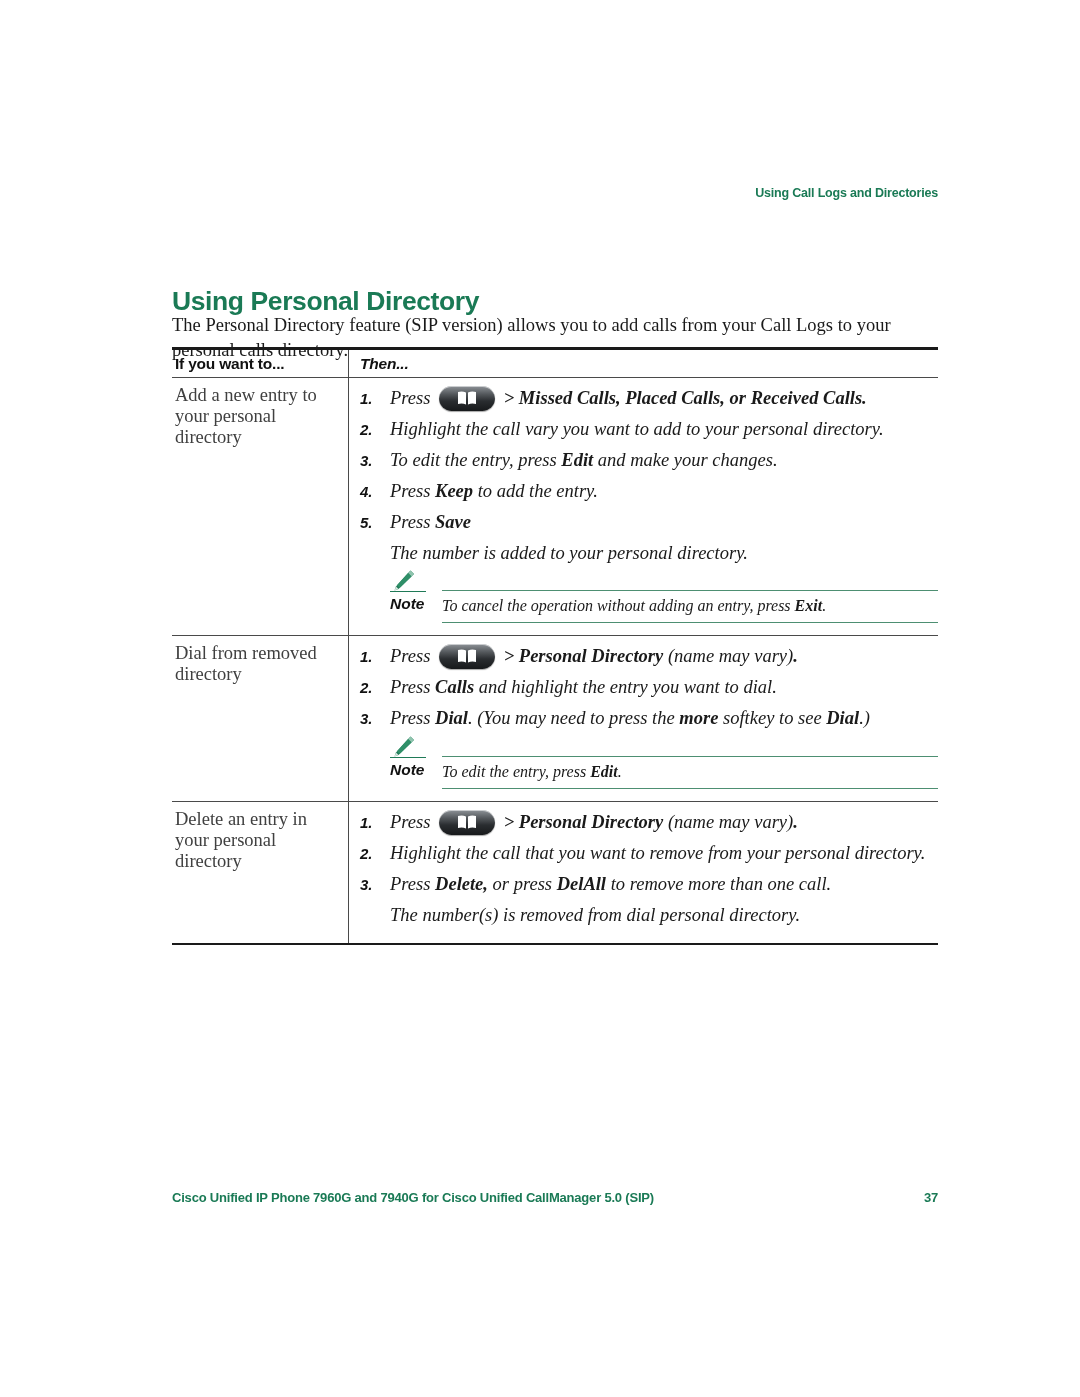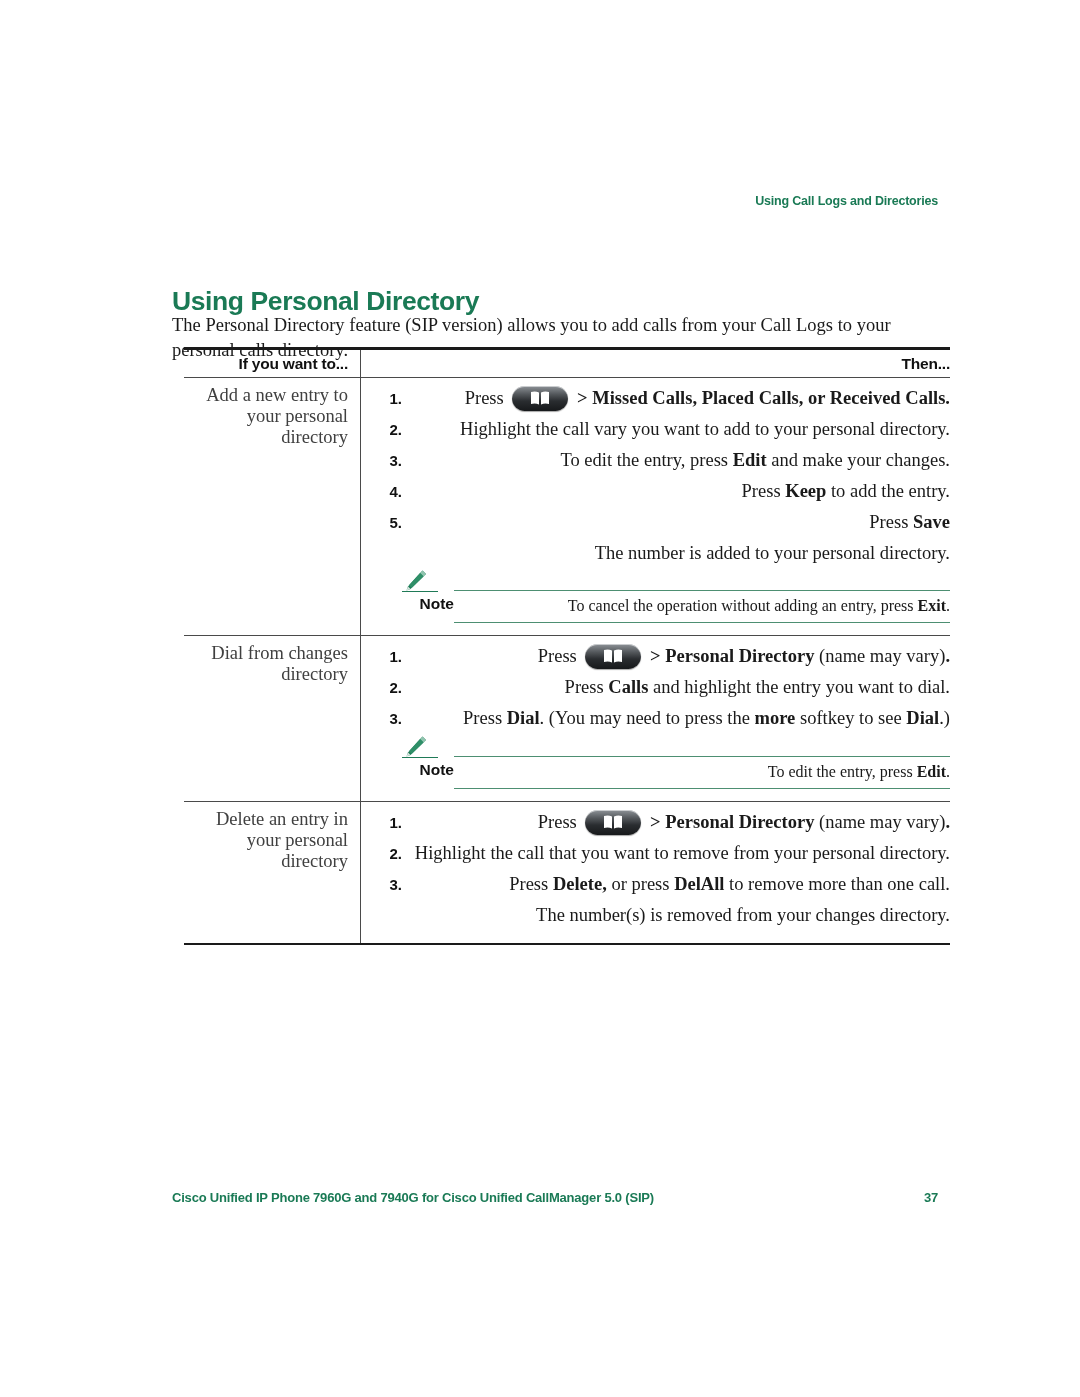--- a/index.html
+++ b/index.html
@@ -21,21 +21,21 @@
     position: absolute;
     left: 0; top: 0;
     width: 1080px;
     height: 1397px;
   }
 
   
   .running-header {
     position: absolute;
     left: 172px;
-    top: 194px;
+    top: 186px;
     width: 766px;
     text-align: right;
     font-family: "Liberation Sans", sans-serif;
     font-weight: bold;
     font-size: 12.5px;
     letter-spacing: -0.2px;
     color: #1a7a55;
   }
 
   
@@ -58,24 +58,23 @@
     top: 294px;
     width: 752px;
     font-size: 18.5px;
     line-height: 25px;
     color: #1a1a1a;
   }
 
   
   .proc-table {
     position: absolute;
-    left: 184px;
+    left: 172px;
     top: 347px;
     width: 766px;
-    text-align: right;
   }
   .rule-thick {
     height: 2.5px;
     background: #1a1a1a;
     width: 100%;
   }
   .rule-thin {
     height: 1px;
     background: #4a4a4a;
     width: 100%;
@@ -97,20 +96,21 @@
   }
   .col-a {
     width: 176px;
     box-sizing: border-box;
     padding: 7px 12px 12px 3px;
   }
   .col-b {
     flex: 1;
     box-sizing: border-box;
     padding: 8px 0 10px 12px;
+    font-style: italic;
   }
 
   .head-row .col-a,
   .head-row .col-b {
     padding-top: 5px;
     padding-bottom: 4px;
   }
   .thead-label {
     font-family: "Liberation Sans", sans-serif;
     font-weight: bold;
@@ -306,21 +306,21 @@
                 <div class="note-text-wrap">
                   <div class="note-text">To cancel the operation without adding an entry, press <b>Exit</b>.</div>
                 </div>
               </div>
             </div>
           </div>
         </div>
         <div class="rule-thin"></div>
         <div class="trow">
           <div class="col-a">
-            <div class="cond">Dial from changes directory</div>
+            <div class="cond">Dial from removed directory</div>
           </div>
           <div class="col-b">
             <div class="step">
               <span class="step-num">1.</span>
               <span class="step-text">Press <span class="key-icon"><svg class="book" viewBox="0 0 20 15" xmlns="http://www.w3.org/2000/svg">
                     <path d="M1 1.6 C3.3 0.6 6.4 0.6 9 2 L9 14 C6.4 12.7 3.3 12.7 1 13.6 Z" fill="#ffffff"></path>
                     <path d="M19 1.6 C16.7 0.6 13.6 0.6 11 2 L11 14 C13.6 12.7 16.7 12.7 19 13.6 Z" fill="#ffffff"></path>
                   </svg></span> <b>&gt; Personal Directory</b> (name may vary)<b>.</b></span>
             </div>
             <div class="step">
@@ -362,21 +362,21 @@
                   </svg></span> <b>&gt; Personal Directory</b> (name may vary)<b>.</b></span>
             </div>
             <div class="step">
               <span class="step-num">2.</span>
               <span class="step-text">Highlight the call that you want to remove from your personal directory.</span>
             </div>
             <div class="step">
               <span class="step-num">3.</span>
               <span class="step-text">Press <b>Delete,</b> or press <b>DelAll</b> to remove more than one call.</span>
             </div>
-            <div class="substep">The number(s) is removed from your changes directory.</div>
+            <div class="substep">The number(s) is removed from dial personal directory.</div>
           </div>
         </div>
         <div class="rule-thick"></div>
       </div>
   </div>
 
   <div class="footer">
     <span>Cisco Unified IP Phone 7960G and 7940G for Cisco Unified CallManager 5.0 (SIP)</span>
     <span>37</span>
   </div>

